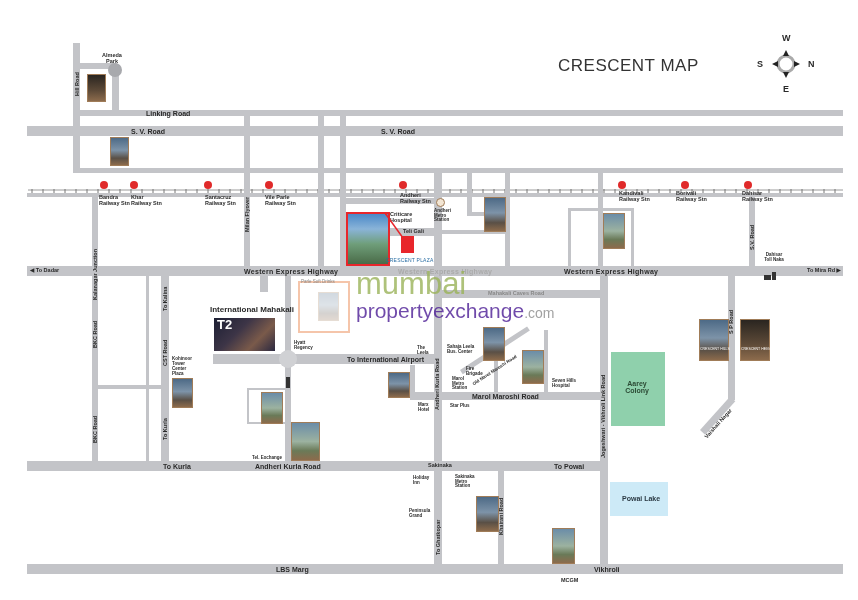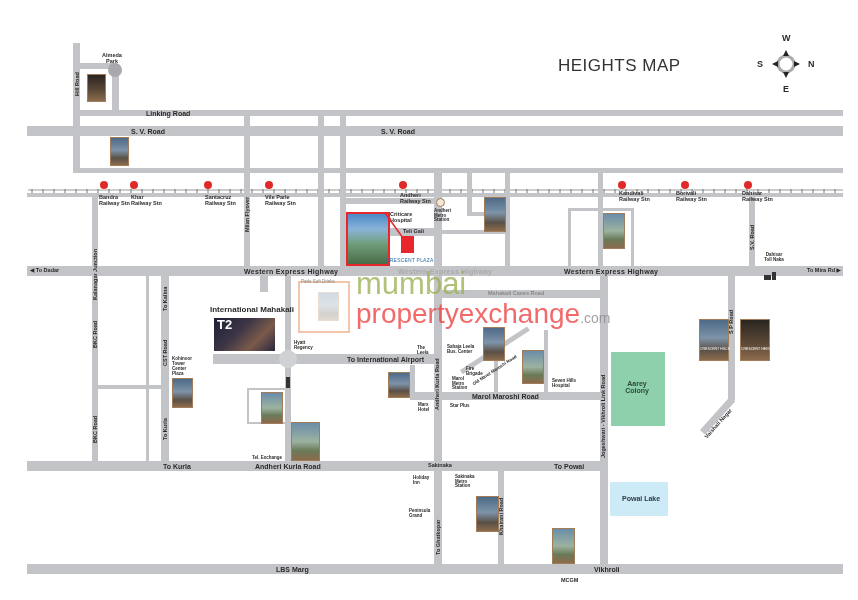--- a/index.html
+++ b/index.html
@@ -15,21 +15,21 @@
   .rail { position:absolute; left:28px; top:183px; width:815px; height:6px; }
   .stn { position:absolute; width:8px; height:8px; border-radius:50%; background:#e02a2a; top:181px; }
   .bldg { position:absolute; border:1px solid #a07c58; background:linear-gradient(#4d6a86 0%, #7d93a8 45%, #5a5046 75%, #8c6b4c 100%); }
   .bldg.dark { background:linear-gradient(#2a2520 0%, #5d4a38 60%, #8c6b4c 100%); }
   .bldg.green { background:linear-gradient(#6b8da8 0%, #9cb2a0 50%, #6a7a58 75%, #8c6b4c 100%); }
   .outline { position:absolute; border:2px solid #c3c4c8; background:transparent; }
 </style>
 </head>
 <body>
 
-<div class="lbl" style="left:558px;top:57px;font-size:17px;color:#333;letter-spacing:0.5px;">HEIGHTS MAP</div>
+<div class="lbl" style="left:558px;top:57px;font-size:17px;color:#333;letter-spacing:0.5px;">CRESCENT MAP</div>
 
 <div style="position:absolute;left:760px;top:38px;width:52px;height:52px;">
   <svg width="52" height="52" viewBox="0 0 52 52">
     <circle cx="26" cy="26" r="8" fill="#fff" stroke="#aaa" stroke-width="3"></circle>
     <polygon points="26,12 23,18 29,18" fill="#222"></polygon>
     <polygon points="26,40 23,34 29,34" fill="#222"></polygon>
     <polygon points="12,26 18,23 18,29" fill="#222"></polygon>
     <polygon points="40,26 34,23 34,29" fill="#222"></polygon>
   </svg>
   <span class="lbl b" style="left:22px;top:-4px;font-size:9px;">W</span>
@@ -310,14 +310,14 @@
 <div class="lbl tiny" style="left:700px;top:348px;color:#fff;font-size:3.5px;">CRESCENT HILLS</div>
 <div class="bldg dark" style="left:740px;top:319px;width:28px;height:40px;"></div>
 <div class="lbl tiny" style="left:741px;top:348px;color:#fff;font-size:3.5px;">CRESCENT HEIGHTS</div>
 <div class="bldg" style="left:476px;top:496px;width:21px;height:34px;"></div>
 <div class="bldg green" style="left:552px;top:528px;width:21px;height:34px;"></div>
 
 <div style="position:absolute;left:356px;top:268px;">
   <div style="position:absolute;left:0;top:0;font-family:'Liberation Sans',sans-serif;font-size:31px;color:#9bb35a;opacity:0.8;line-height:1;">mumbai</div>
 </div>
 <div style="position:absolute;left:356px;top:300px;white-space:nowrap;line-height:1;">
-  <span style="font-family:'Liberation Sans',sans-serif;font-size:28px;color:#ef4444;opacity:0.8;">propertyexchange</span><span style="font-family:'Liberation Sans',sans-serif;font-size:14px;color:#8a8a8a;opacity:0.8;">.com</span>
+  <span style="font-family:'Liberation Sans',sans-serif;font-size:21px;color:#4c1d95;opacity:0.8;">propertyexchange</span><span style="font-family:'Liberation Sans',sans-serif;font-size:14px;color:#8a8a8a;opacity:0.8;">.com</span>
 </div>
 
 </body></html>

